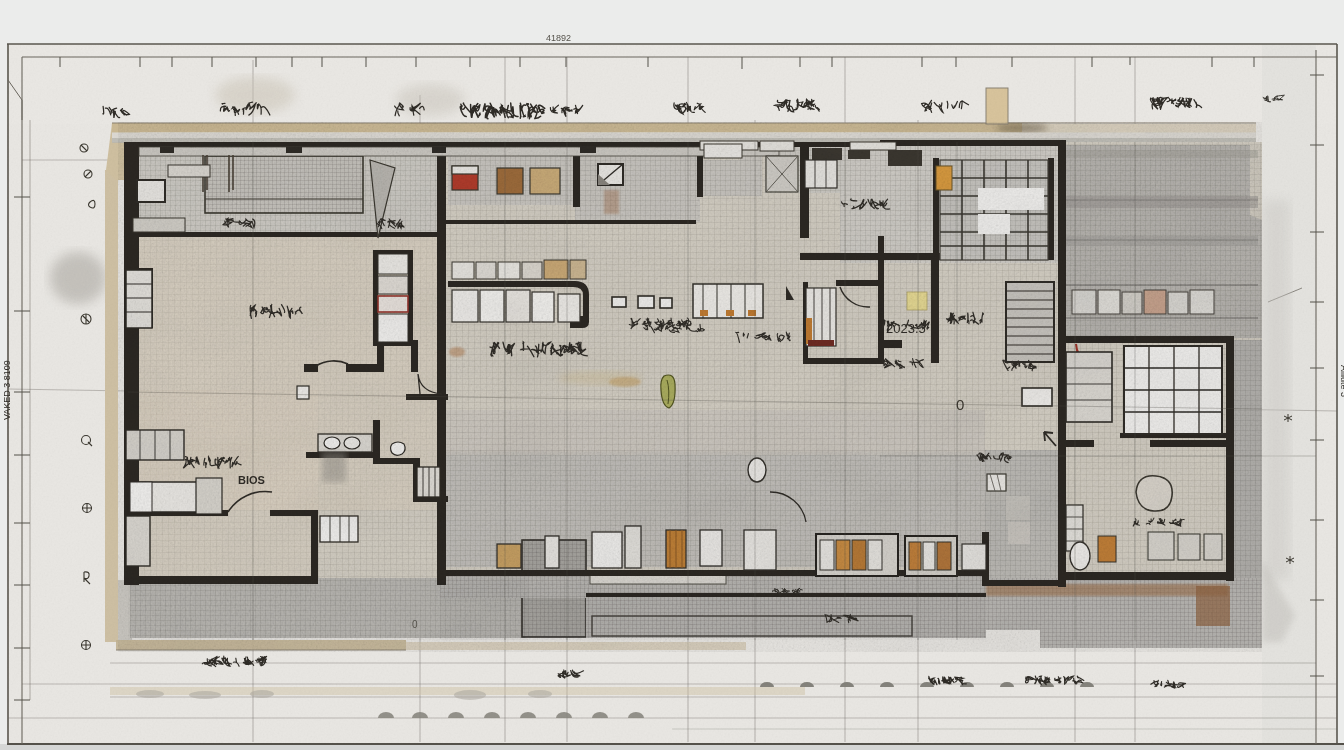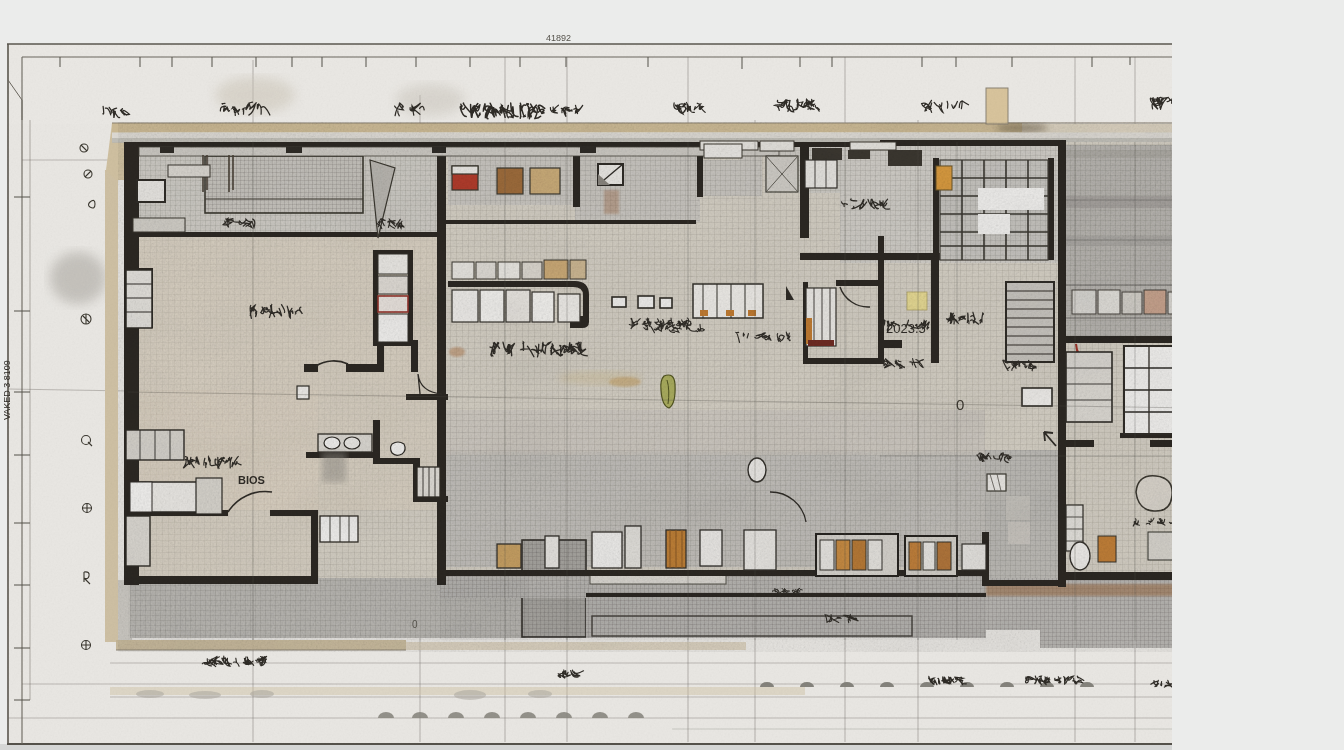--- a/index.html
+++ b/index.html
@@ -1,16 +1,16 @@
 <!DOCTYPE html>
 <html><head>
 <meta charset="utf-8">
 <style>
   html,body{margin:0;padding:0;background:#ebeceb;}
-  #page{width:1172px;height:750px;position:relative;overflow:hidden;
+  #page{width:1344px;height:750px;position:relative;overflow:hidden;
         font-family:"Liberation Sans", sans-serif;}
   svg{display:block}
 </style>
 </head>
 <body>
 <div id="page">
 <svg width="1344" height="750" viewBox="0 0 1344 750" xmlns="http://www.w3.org/2000/svg">
 <defs>
   <pattern id="gfine" width="6" height="6" patternUnits="userSpaceOnUse">
     <rect width="6" height="6" fill="none"></rect>

